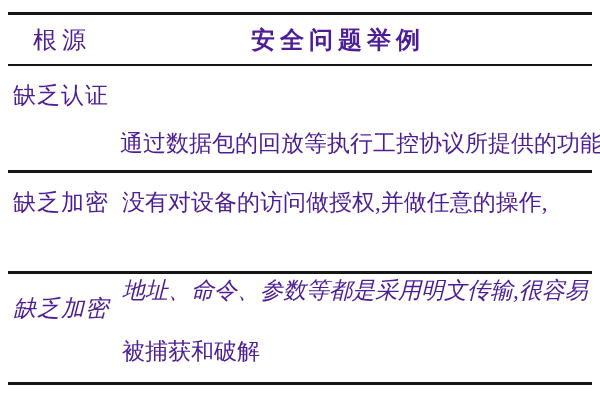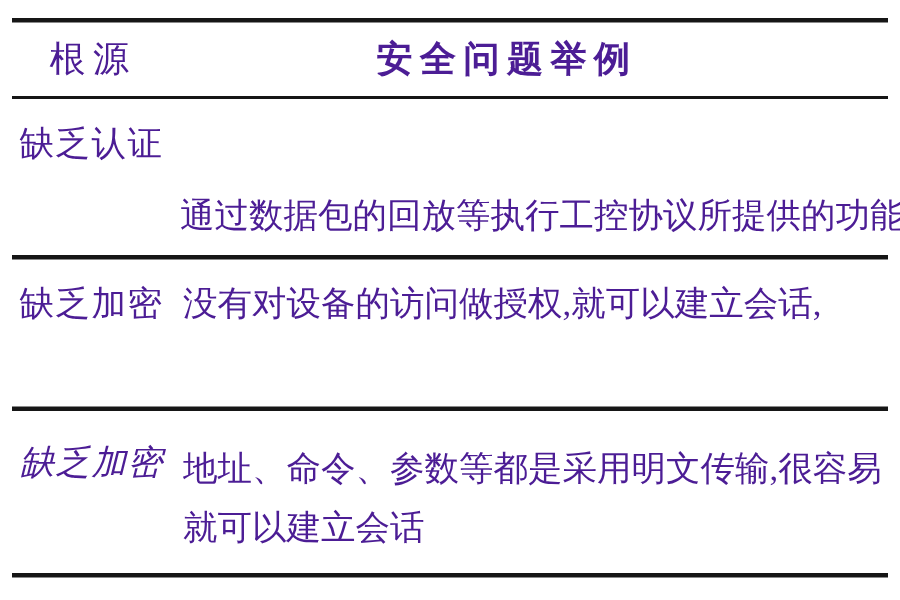--- a/index.html
+++ b/index.html
@@ -48,44 +48,44 @@
 
   .r1-label { left: 13px;  top: 84px;  }
   .r1-line1 { left: 122px; top: 84px;  }
   .r1-line2 { left: 120px; top: 132px; }
 
   .r2-label { left: 13px;  top: 191px; }
   .r2-line1 { left: 122px; top: 191px; }
   .r2-line2 { left: 122px; top: 237px; }
 
   .r3-label { left: 13px;  top: 297px; font-style: italic; }
-  .r3-line1 { left: 122px; top: 301px; }
+  .r3-line1 { left: 122px; top: 279px; font-style: italic; }
   .r3-line2 { left: 122px; top: 340px; }
 </style>
 </head>
 <body>
 
 <div class="page">
 
   <div class="rule rule-top"></div>
 
   <div class="cell header-cell h-col1">根源</div>
   <div class="cell header-cell h-col2">安全问题举例</div>
 
   <div class="rule rule-header"></div>
 
   <div class="cell label-cell r1-label">缺乏认证</div>
   <div class="cell r1-line2">通过数据包的回放等执行工控协议所提供的功能</div>
 
   <div class="rule rule-mid1"></div>
 
   <div class="cell label-cell r2-label">缺乏加密</div>
-  <div class="cell r2-line1">没有对设备的访问做授权,就可以建立会话,</div>
+  <div class="cell r2-line1">没有对设备的访问做授权,并做任意的操作,</div>
 
   <div class="rule rule-mid2"></div>
 
   <div class="cell label-cell r3-label">缺乏加密</div>
   <div class="cell r3-line1">地址、命令、参数等都是采用明文传输,很容易</div>
-  <div class="cell r3-line2">就可以建立会话</div>
+  <div class="cell r3-line2">被捕获和破解</div>
 
   <div class="rule rule-bottom"></div>
 
 </div>
 
 </body></html>

